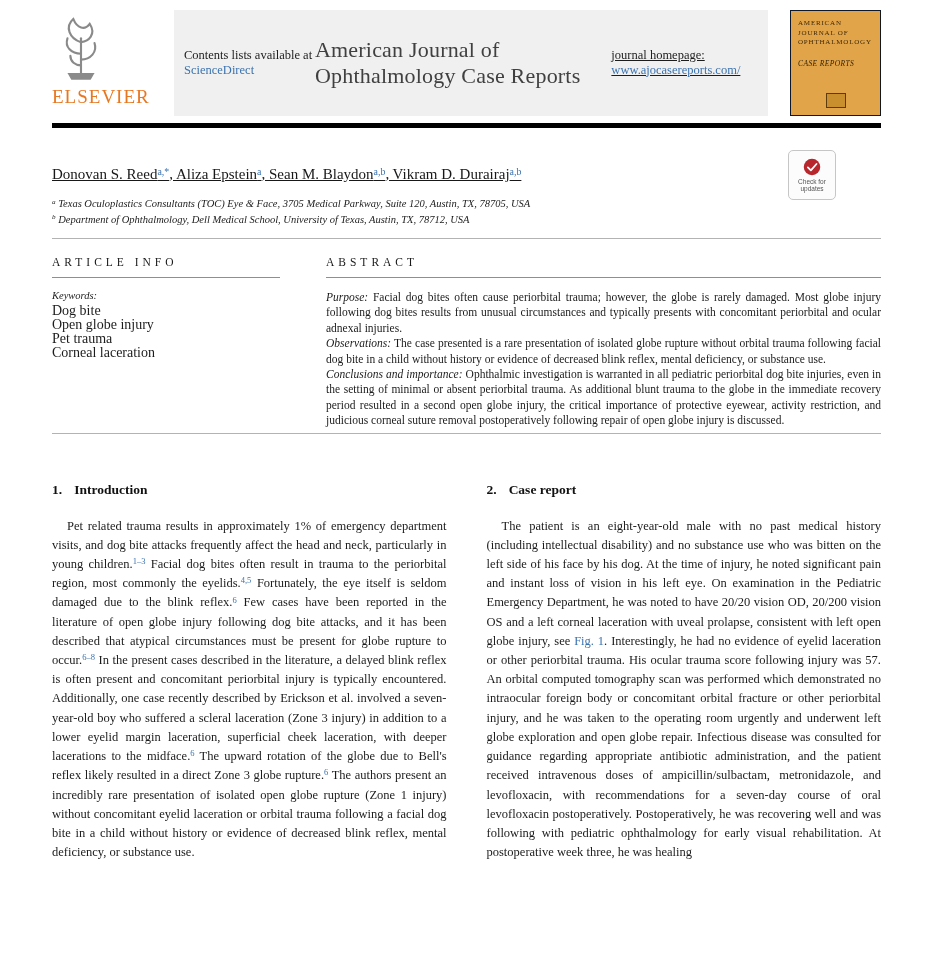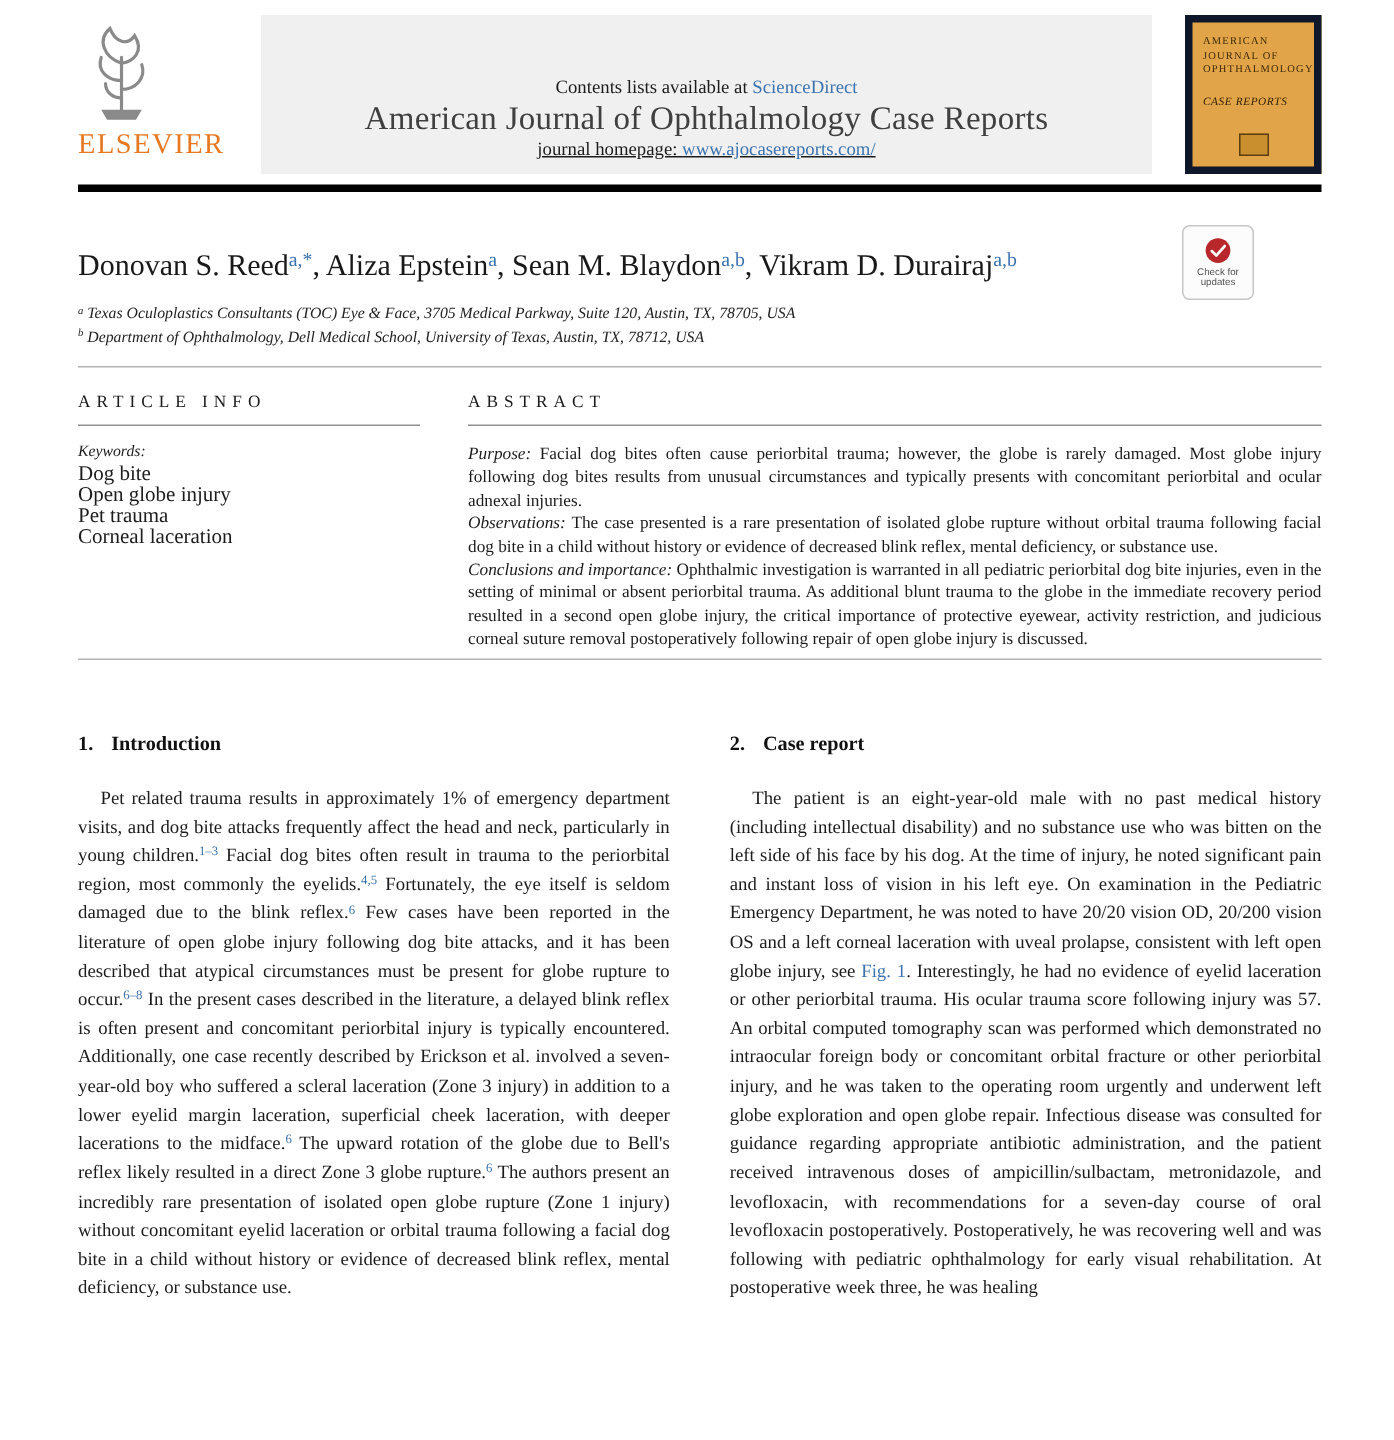--- a/index.html
+++ b/index.html
@@ -16,50 +16,50 @@
   }
   .link{color:var(--link-blue);cursor:pointer;text-decoration:none;}
   .italic{font-style:italic;}
   sup.sup{font-size:68%;line-height:0;vertical-align:baseline;position:relative;top:-0.45em;}
 
   
   .masthead{display:flex;align-items:stretch;margin:10px 48px 0 52px;height:106px;}
   .logo-block{width:118px;display:flex;flex-direction:column;align-items:flex-start;padding-top:1px;}
   .logo-tree{width:58px;height:72px;}
   .logo-word{font-size:19px;color:var(--elsevier-orange);letter-spacing:1px;margin-top:3px;}
-  .banner{flex:1;background:var(--header-gray);display:flex;flex-direction:column;align-items:center;
-    justify-content:flex-end;padding:8px 10px 9px;margin-left:4px;}
+  .banner{flex:1;background:var(--header-gray);display:flex;flex-direction:row;align-items:center;
+    justify-content:flex-start;padding:8px 10px 9px;margin-left:4px;}
   .contents-line{font-size:12.5px;}
   .journal-name{font-size:22px;letter-spacing:0.2px;color:#404040;}
   .homepage-line{font-size:12.5px;text-decoration:underline;}
-  .cover{width:91px;margin-left:22px;border:5px solid #0f172a;background:var(--cover-bg);
+  .cover{width:91px;margin-left:22px;border:1px solid #0f172a;background:var(--cover-bg);
     padding:8px 7px 5px;display:flex;flex-direction:column;}
   .cover-line{font-size:7px;letter-spacing:0.8px;color:#3f2a08;line-height:9.5px;}
   .cover-case{font-style:italic;font-size:7.5px;margin-top:11px;color:#2e1f05;letter-spacing:0.4px;}
   .cover-emblem{width:20px;height:15px;border:1px solid #5a3c0e;background:#c98f2e;margin:auto auto 2px;}
 
   .black-bar{height:5px;background:#000;margin:7px 48px 0 52px;}
 
   
   .title-row{position:relative;margin:38px 48px 0 52px;}
   .title{font-size:21.5px;font-weight:400;line-height:31px;max-width:700px;color:#161616;}
   .badge{position:absolute;right:45px;top:-16px;width:48px;height:50px;border:1px solid #c6c6c6;
     border-radius:5px;background:#fcfcfc;display:flex;flex-direction:column;align-items:center;
     justify-content:center;gap:2px;}
   .badge-logo{width:18px;height:18px;}
   .badge-text{font-family:"Liberation Sans",sans-serif;font-size:6.5px;line-height:7.5px;color:#555;text-align:center;}
-  .authors{margin:22px 48px 0 52px;font-size:20px;color:#181818;}
+  .authors{margin:22px 48px 0 52px;font-size:15px;color:#181818;text-decoration:underline;}
   .authors .link{font-size:66%;}
   .affiliations{margin:13px 48px 0 52px;font-size:10.5px;font-style:italic;line-height:15.5px;color:#222;}
   .affil-mark{font-size:68%;line-height:0;vertical-align:baseline;position:relative;top:-0.45em;}
 
   .rule{border:none;border-top:1px solid #b3b3b3;margin:11px 48px 0 52px;}
 
   
-  .info-abstract{display:flex;margin:17px 48px 0 52px;gap:32px;}
+  .info-abstract{display:flex;margin:17px 48px 0 52px;gap:46px;}
   .info-col{width:228px;flex:none;}
   .abstract-col{flex:1;min-width:0;}
   .sec-head{font-size:11.5px;font-weight:400;letter-spacing:4px;color:#1a1a1a;}
   .head-rule{border:none;border-top:1px solid #8f8f8f;margin:9px 0 12px;}
   .kw-label{font-size:10.5px;font-style:italic;margin-bottom:3px;}
   .kw-list{list-style:none;font-size:14px;line-height:14px;}
   .abs-par{font-size:11.5px;line-height:15.4px;text-align:justify;color:#1b1b1b;}
   .rule-bottom{margin-top:4px;}
 
   

